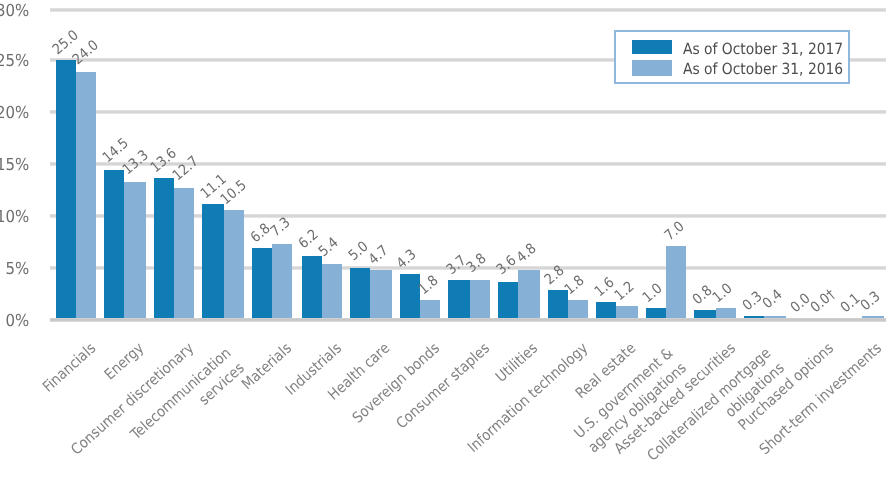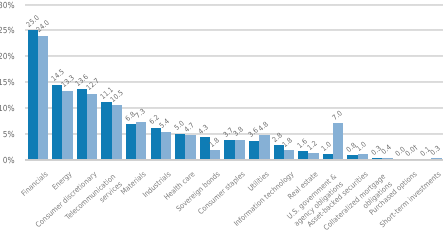--- a/index.html
+++ b/index.html
@@ -164,16 +164,26 @@
       </div>
       <div class="bar" style="left: 421.244px; width: 10.25px; top: 159.083px; height: 0.517px; background: rgb(15, 124, 181);"></div>
       <div class="vlabel" style="left: 423.844px; top: 149.583px;">0.1</div>
       <div class="bar" style="left: 431.494px; width: 10.25px; top: 158.049px; height: 1.551px; background: rgb(134, 176, 213);"></div>
       <div class="vlabel" style="left: 434.094px; top: 148.549px;">0.3</div>
       <div class="xlabel" style="left: 283.397px; top: 167.4px;">
         <div>Short-term investments</div>
       </div>
     </div>
 
+  <div id="legend">
+    <div class="legend-row" style="top:0px">
+      <span class="legswatch" style="background: rgb(15, 124, 181);"></span>
+      <span class="legitem">As of October 31, 2017</span>
+    </div>
+    <div class="legend-row" style="top:10.4px">
+      <span class="legswatch" style="background: rgb(134, 176, 213);"></span>
+      <span class="legitem">As of October 31, 2016</span>
+    </div>
+  </div>
 
   <div id="x-axis-line" style="left: 24.7px; top: 159px; width: 418.3px;"></div>
 
 </div>
 
 </body></html>

